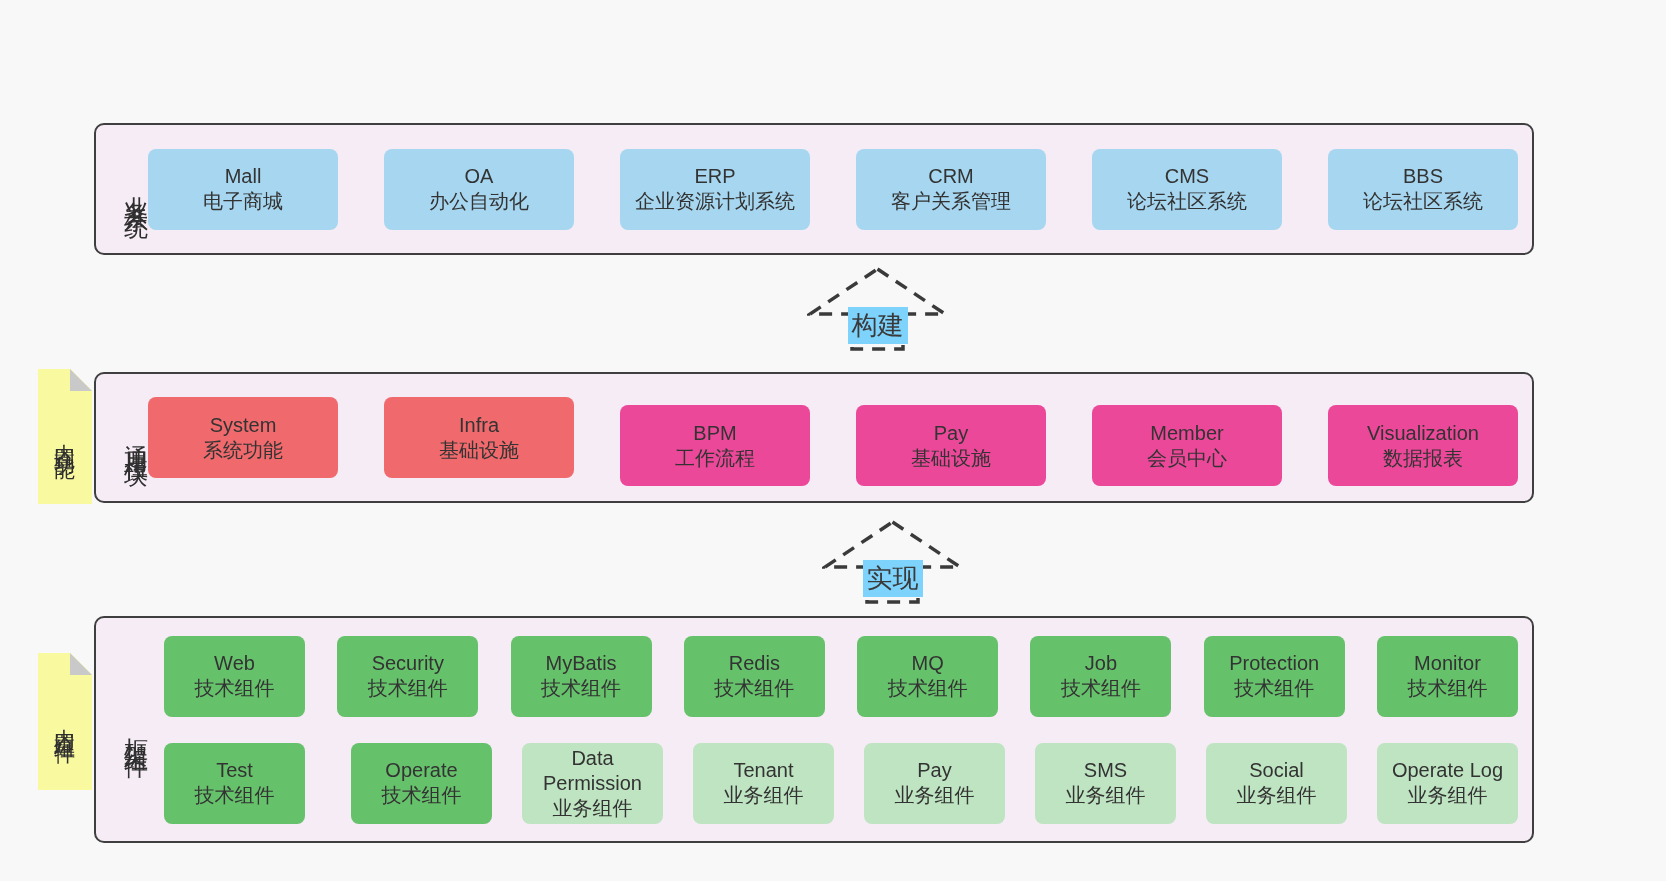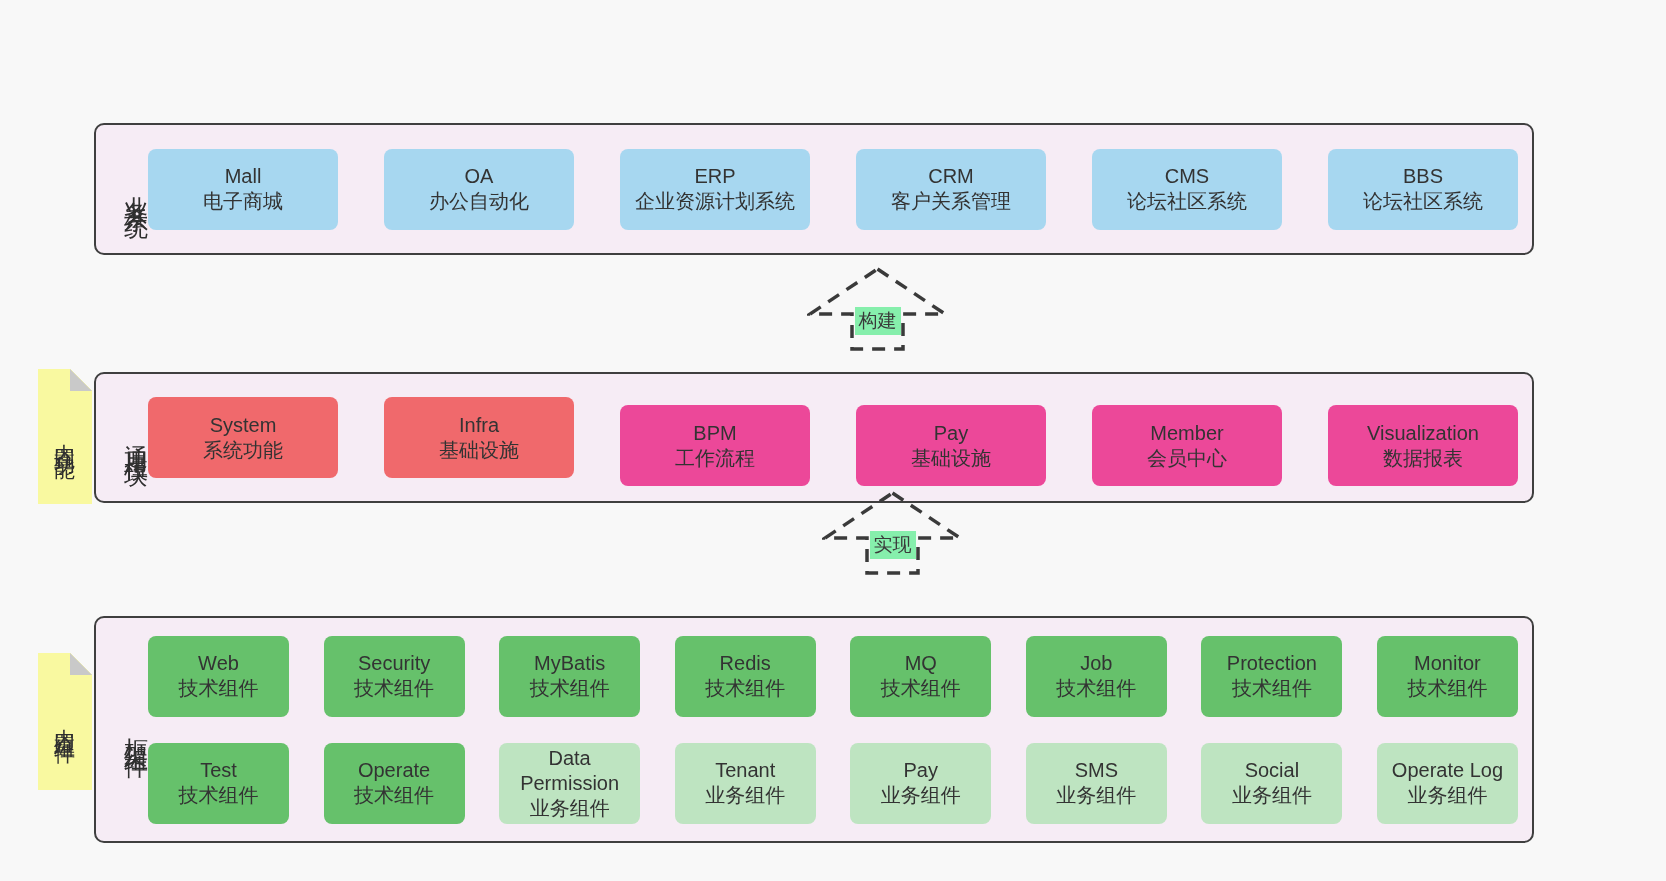--- a/index.html
+++ b/index.html
@@ -31,42 +31,42 @@
   .box{
     width:190px;height:81px;border-radius:8px;box-sizing:border-box;
     display:flex;flex-direction:column;justify-content:center;align-items:flex-start;
     text-align:center;font-size:20px;line-height:25px;padding:2px 6px;
   }
   .box .t,.box .s{width:100%;}
   .box.small{width:141px;}
   .blue{background:#a7d7f0;}
   .red{background:#f0696c;}
   .pink{background:#ec4899;margin-top:16px;}
-  .green{background:#66c16b;}
+  .green{background:#66c16b;margin-left:16px;}
   .lightgreen{background:#bee4c1;}
   
   .note{
     position:absolute;left:38px;width:54px;z-index:0;
     background:linear-gradient(225deg,transparent 15px,#f9f9a0 0);
     display:flex;align-items:center;justify-content:center;
   }
   .note-mid{top:369px;height:135px;}
   .note-bot{top:653px;height:137px;}
   .note .fold{position:absolute;top:0;right:0;}
   .ntext{
     writing-mode:vertical-rl;text-orientation:upright;
     font-size:21px;letter-spacing:5px;color:#2f2f2f;line-height:1;
   }
   
   .arrow{position:absolute;width:141px;height:86px;z-index:1;}
   .a1{left:807px;top:266px;}
-  .a2{left:822px;top:490px;text-align:right;}
+  .a2{left:822px;top:519px;text-align:right;}
   .alabel{
     position:absolute;left:50%;top:41px;transform:translateX(-50%);
-    background:#86efac;padding:1px 4px;font-size:19px;color:#3a3a3a;white-space:nowrap;
+    background:#7dd3fc;padding:1px 4px;font-size:26px;color:#3a3a3a;white-space:nowrap;
   }
 </style>
 </head>
 <body>
 
 <section class="layer l1">
   <div class="vlabel">业务系统</div>
   <div class="boxes">
     <div class="box blue">
       <div class="t">Mall</div>

